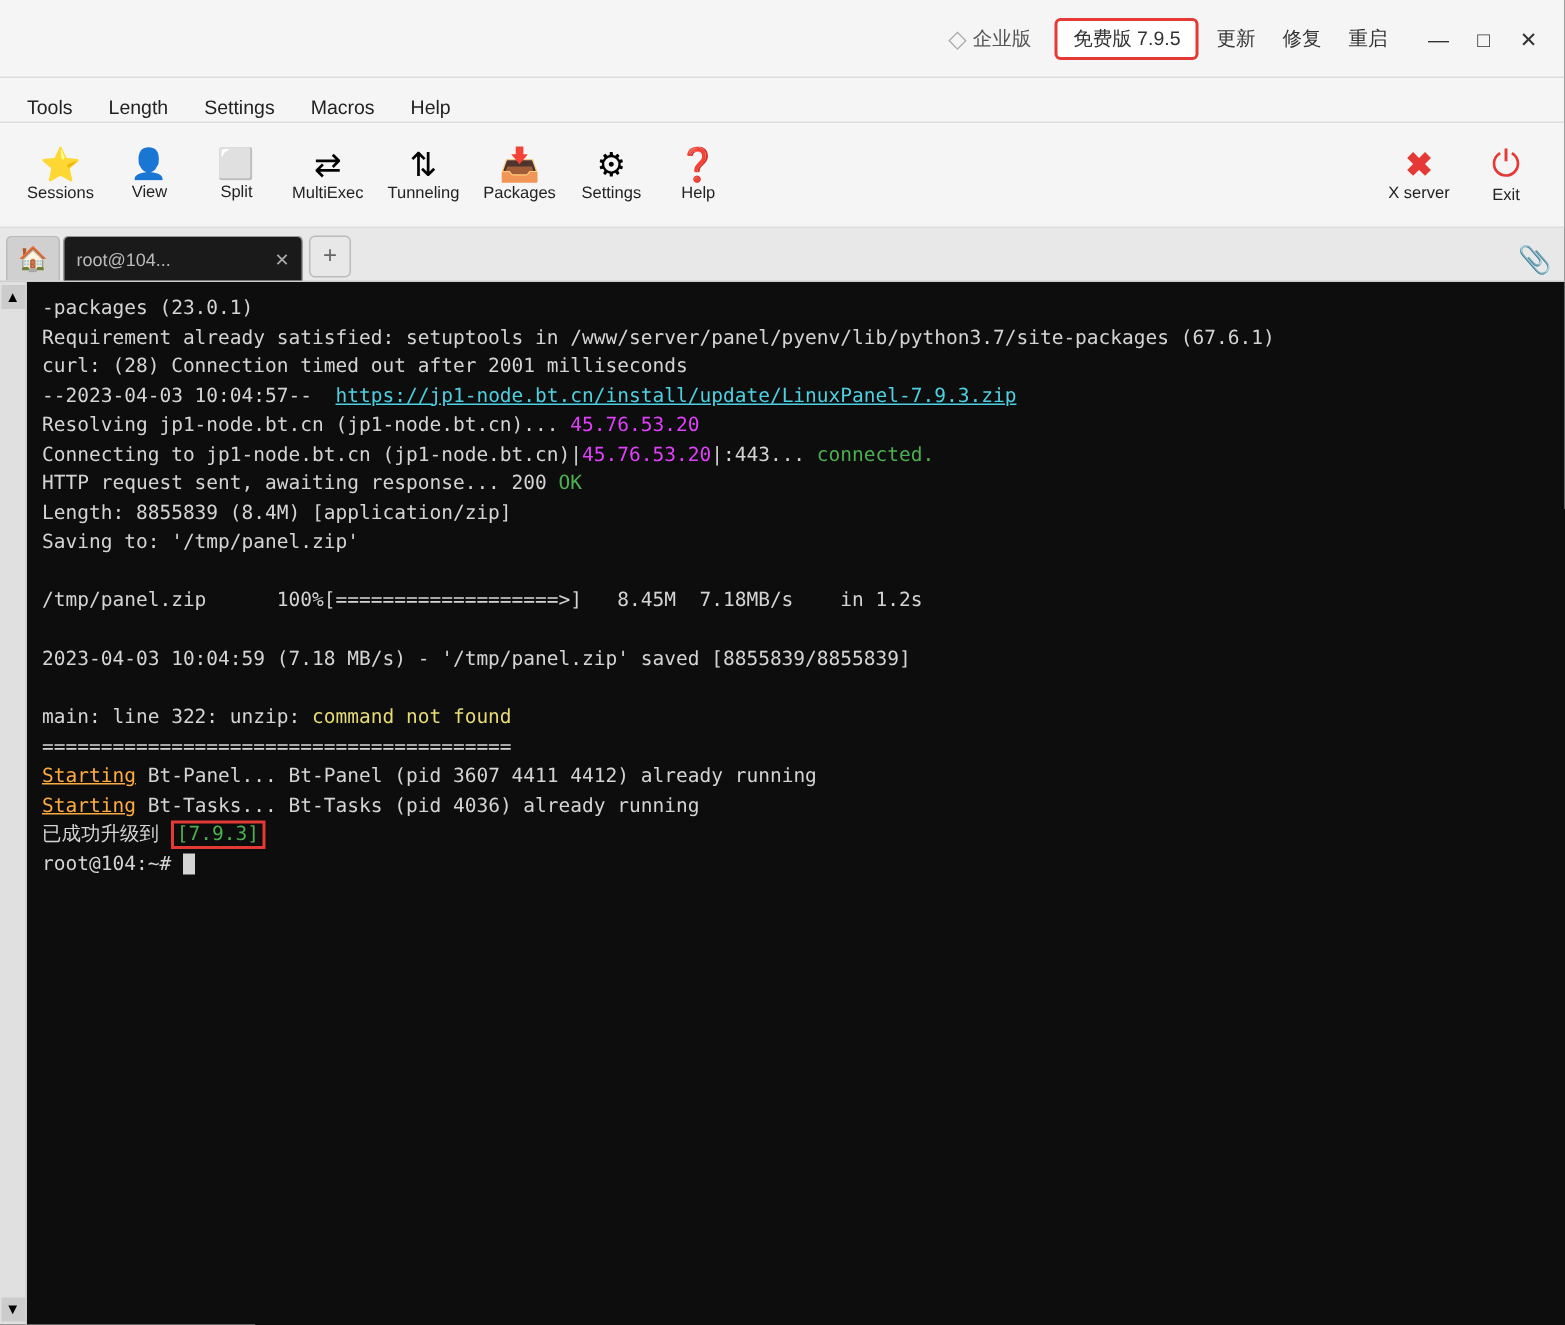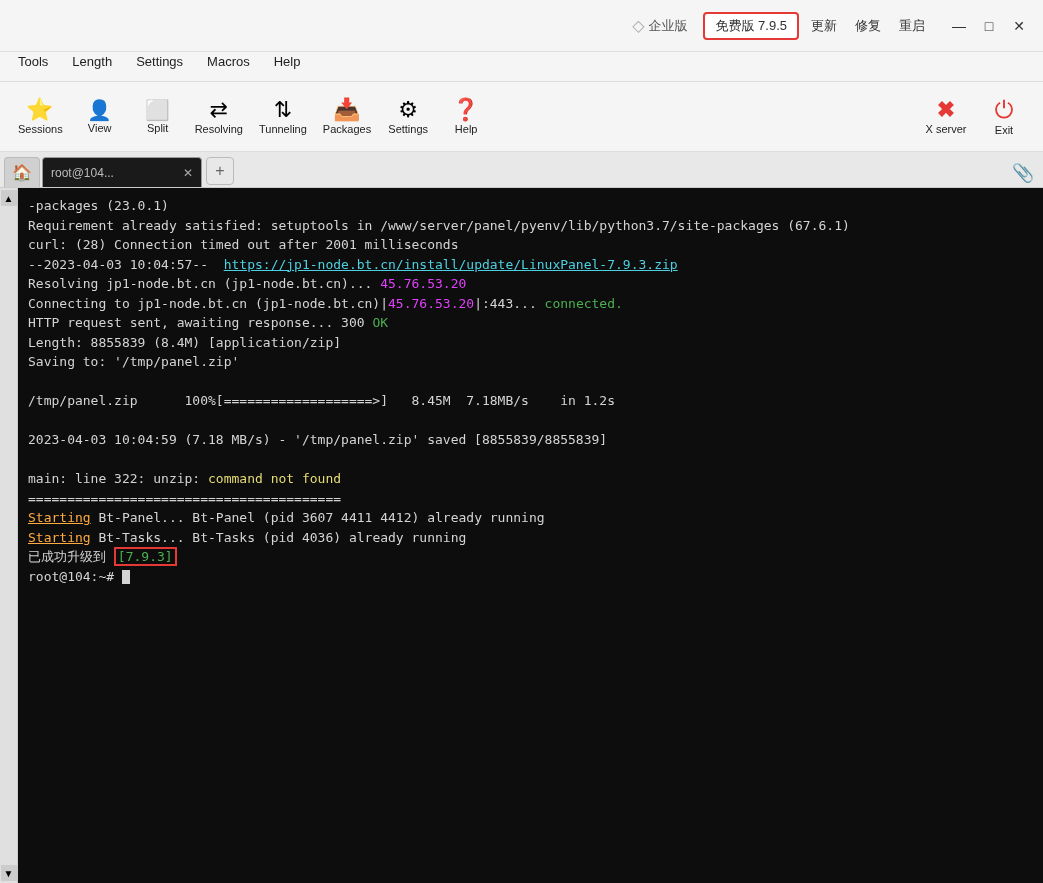--- a/index.html
+++ b/index.html
@@ -77,21 +77,21 @@
       background: transparent;
       color: #333;
     }
 
     
     .menu-bar {
       width: 100%;
       height: 30px;
       background: #f5f5f5;
       display: flex;
-      align-items: flex-start;
+      align-items: flex-end;
       padding-left: 8px;
       gap: 4px;
       border-bottom: 1px solid #ddd;
     }
     .menu-item {
       font-size: 13px;
       color: #222;
       padding: 2px 10px;
       cursor: pointer;
       border: none;
@@ -310,21 +310,21 @@
   <button class="tool-btn">
     <span class="tool-icon" style="font-size:20px;">👤</span>
     <span class="tool-label">View</span>
   </button>
   <button class="tool-btn">
     <span class="tool-icon" style="font-size:20px;">⬜</span>
     <span class="tool-label">Split</span>
   </button>
   <button class="tool-btn">
     <span class="tool-icon">⇄</span>
-    <span class="tool-label">Resolving</span>
+    <span class="tool-label">MultiExec</span>
   </button>
   <button class="tool-btn">
     <span class="tool-icon">⇅</span>
     <span class="tool-label">Tunneling</span>
   </button>
   <button class="tool-btn">
     <span class="tool-icon">📥</span>
     <span class="tool-label">Packages</span>
   </button>
   <button class="tool-btn">
@@ -372,21 +372,21 @@
     <button class="scroll-btn">▼</button>
   </div>
 
   <div class="terminal">
     <pre><span class="t-white">-packages (23.0.1)
 Requirement already satisfied: setuptools in /www/server/panel/pyenv/lib/python3.7/site-packages (67.6.1)
 </span><span class="t-white">curl: (28) Connection timed out after 2001 milliseconds
 --2023-04-03 10:04:57--  </span><span class="t-link">https://jp1-node.bt.cn/install/update/LinuxPanel-7.9.3.zip</span>
 <span class="t-white">Resolving jp1-node.bt.cn (jp1-node.bt.cn)... </span><span class="t-magenta">45.76.53.20</span>
 <span class="t-white">Connecting to jp1-node.bt.cn (jp1-node.bt.cn)|</span><span class="t-magenta">45.76.53.20</span><span class="t-white">|:443... </span><span class="t-green">connected.</span>
-<span class="t-white">HTTP request sent, awaiting response... 300 </span><span class="t-green">OK</span>
+<span class="t-white">HTTP request sent, awaiting response... 200 </span><span class="t-green">OK</span>
 <span class="t-white">Length: 8855839 (8.4M) [application/zip]
 Saving to: '/tmp/panel.zip'
 
 /tmp/panel.zip      100%[===================&gt;]   8.45M  7.18MB/s    in 1.2s
 
 2023-04-03 10:04:59 (7.18 MB/s) - '/tmp/panel.zip' saved [8855839/8855839]
 
 main: line 322: unzip: </span><span class="t-yellow">command not found</span>
 <span class="t-white">========================================
 </span><span class="t-orange">Starting</span><span class="t-white"> Bt-Panel... Bt-Panel (pid 3607 4411 4412) already running

